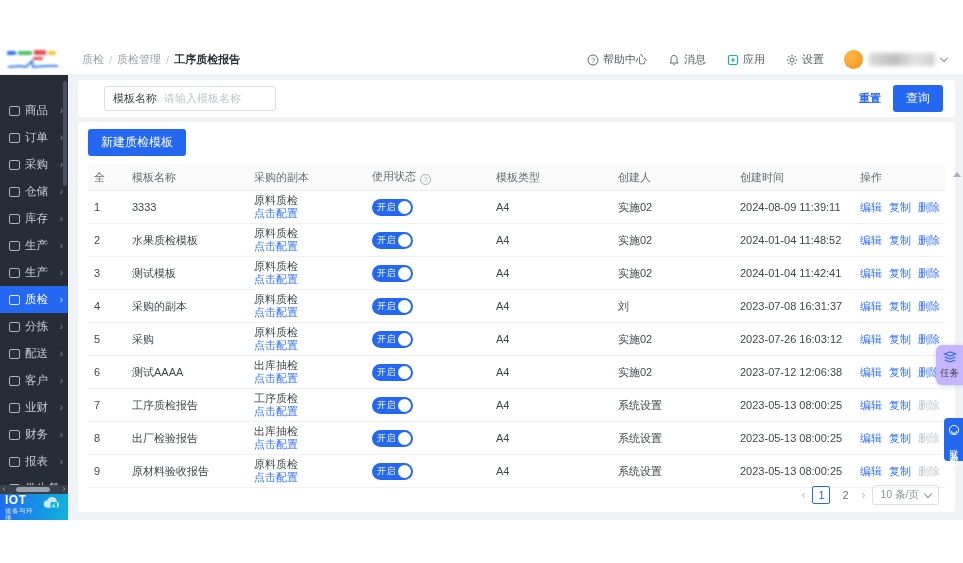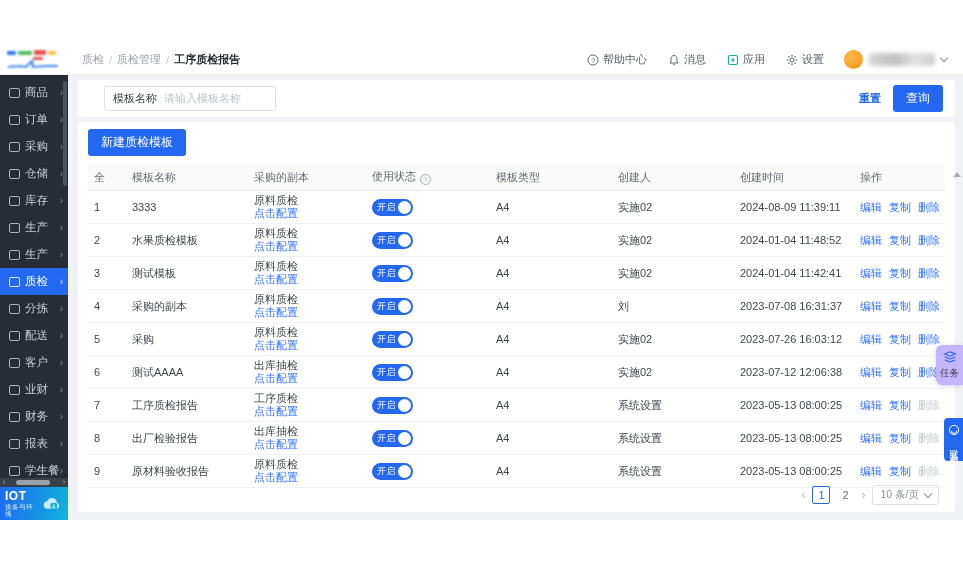--- a/index.html
+++ b/index.html
@@ -22,36 +22,36 @@
   .avatar-wrap { display:flex; align-items:center; gap:6px; }
   .avatar { width:19px; height:19px; border-radius:50%; background:radial-gradient(circle at 35% 35%,#ffb74a,#f59313); }
   .name-blur { width:66px; height:13px; border-radius:3px;
     background:linear-gradient(90deg,#d8d8d8,#bfbfbf 40%,#e3e3e3 70%,#cfcfcf); filter:blur(2px); }
   .chev-down { width:6px; height:6px; border-right:1.4px solid #8a9099; border-bottom:1.4px solid #8a9099;
     transform:rotate(45deg); margin-top:-3px; }
 
   
   .sidebar { position:absolute; left:0; top:75px; width:68px; height:445px;
     background:#272c36; display:flex; flex-direction:column; }
-  .side-menu { flex:1; position:relative; padding-top:4px; overflow:hidden; }
+  .side-menu { flex:1; position:relative; padding-top:22px; overflow:hidden; }
   .side-item { height:27px; display:flex; align-items:center; padding:0 5px 0 9px;
     color:#c7ccd4; font-size:11.5px; cursor:pointer; }
   .side-item.active { background:#2468f2; color:#fff; }
   .side-ico { width:11px; height:10px; border:1.2px solid currentColor; border-radius:2px;
     margin-right:5px; opacity:.85; flex:none; }
   .side-label { flex:1; white-space:nowrap; overflow:hidden; }
   .side-arrow { color:#818895; font-size:10px; line-height:1; }
   .side-item.active .side-arrow { color:#cfe0ff; }
   .side-vthumb { position:absolute; right:1px; top:6px; width:4px; height:105px;
     background:#4a5160; border-radius:2px; }
   .side-hscroll { height:9px; background:#3a4049; position:relative; display:flex; align-items:center; }
   .hs-arrow { color:#9aa1ab; font-size:9px; line-height:1; width:8px; text-align:center; }
   .hs-thumb { height:5px; width:34px; background:#9aa1ab; border-radius:3px; margin-left:8px; }
-  .iot { height:33px; background:linear-gradient(100deg,#1f6bf2 0%,#1790e6 55%,#10b5d8 100%);
-    color:#fff; display:flex; align-items:center; padding:12px 5px; gap:4px; }
+  .iot { height:26px; background:linear-gradient(100deg,#1f6bf2 0%,#1790e6 55%,#10b5d8 100%);
+    color:#fff; display:flex; padding:0 5px; gap:4px; }
   .iot-txt { line-height:1; }
   .iot-title { font-size:12px; font-weight:bold; letter-spacing:.5px; }
   .iot-sub { font-size:6.5px; margin-top:2px; letter-spacing:.5px; opacity:.9; }
 
   
   .main { position:absolute; left:68px; top:75px; width:895px; height:445px; background:#f0f2f5; }
 
   .filter-card { position:absolute; left:10px; right:8px; top:5px; height:37px; background:#fff;
     border-radius:3px; display:flex; align-items:center; padding:0 12px; }
   .combo { height:25px; border:1px solid #dcdfe6; border-radius:3px; display:flex; align-items:center;

